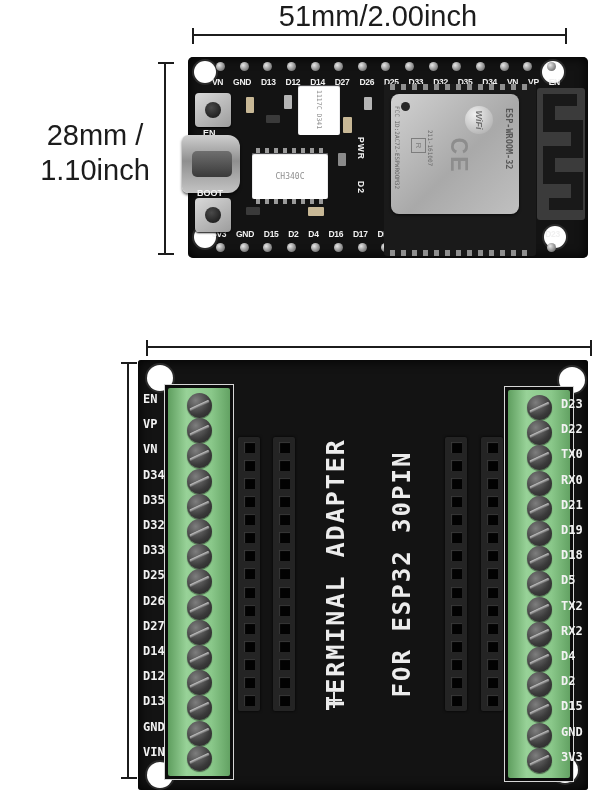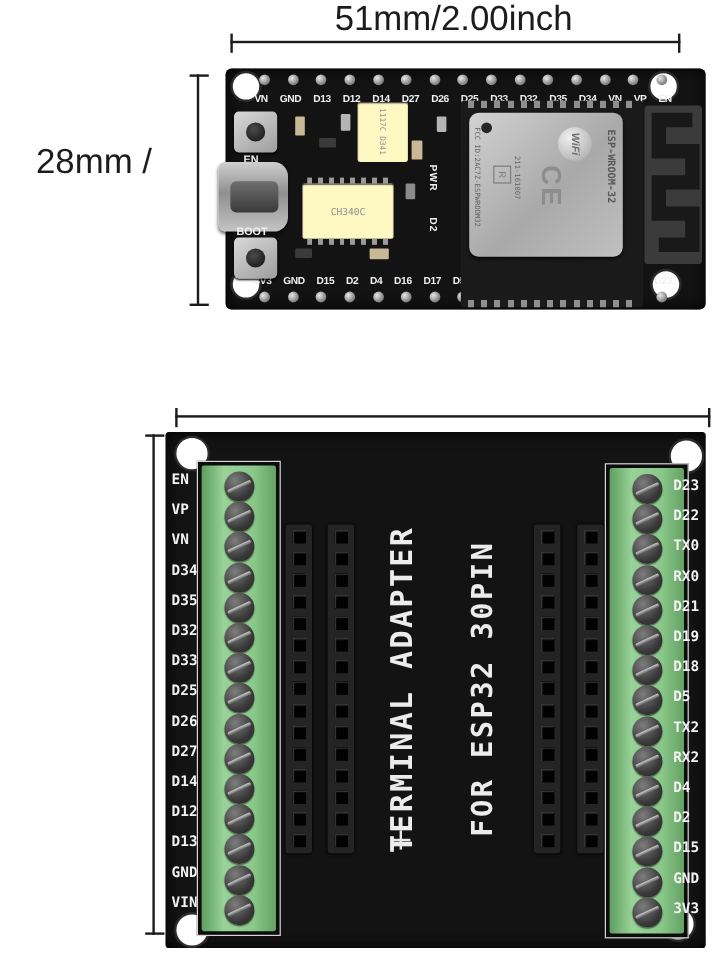--- a/index.html
+++ b/index.html
@@ -32,21 +32,21 @@
             background:radial-gradient(circle at 35% 35%, #e8e8e8, #8a8a8a 60%, #555);}
   .tact{position:absolute;width:36px;height:34px;border-radius:4px;
         background:linear-gradient(145deg,#d9d9d9,#9d9d9d);box-shadow:0 1px 2px #000;}
   .tact::after{content:"";position:absolute;left:50%;top:50%;width:16px;height:16px;margin:-8px 0 0 -8px;
         border-radius:50%;background:radial-gradient(circle at 40% 35%,#4a4a4a,#111);}
   .btn-label{position:absolute;font-size:9px;font-weight:bold;color:#f0f0f0;}
   .usbc{position:absolute;width:58px;height:58px;border-radius:6px 12px 12px 6px;
         background:linear-gradient(180deg,#cfcfcf,#8f8f8f 45%,#c4c4c4);box-shadow:0 2px 3px rgba(0,0,0,.6);}
   .usbc::after{content:"";position:absolute;left:10px;top:16px;right:8px;bottom:16px;border-radius:5px;
         background:linear-gradient(180deg,#6f6f6f,#3a3a3a);}
-  .chip{position:absolute;background:#fef9c3;border-radius:2px;box-shadow:inset 0 1px 1px #3a3a3e;}
+  .chip{position:absolute;background:#ffffff;border-radius:2px;box-shadow:inset 0 1px 1px #3a3a3e;}
   .chip-text{color:#8f8f8f;font-size:6.5px;font-family:"DejaVu Sans Mono",monospace;text-align:center;}
   .chip-pins-h::before,.chip-pins-h::after{content:"";position:absolute;left:4px;right:4px;height:5px;
         background:repeating-linear-gradient(90deg,#9a9a9a 0 4px,transparent 4px 9px);}
   .chip-pins-h::before{top:-5px;}
   .chip-pins-h::after{bottom:-5px;}
   .vled{position:absolute;writing-mode:vertical-rl;font-size:8.5px;font-weight:bold;color:#f0f0f0;letter-spacing:1px;}
   .module{position:absolute;background:#1a1a1a;border-radius:3px;}
   .module::before,.module::after{content:"";position:absolute;left:6px;right:6px;height:6px;
         background:repeating-linear-gradient(90deg,#8f8f8f 0 5px,transparent 5px 11px);}
   .module::before{top:0;}
@@ -86,22 +86,23 @@
   .plus-mark::after{content:"";position:absolute;top:0;bottom:0;left:7px;width:2px;background:#e8e8e8;}
 </style>
 </head>
 <body>
 
 <div class="canvas">
 
   <div class="abs dim-label center" style="left:188px;top:0px;width:380px;">51mm/2.00inch</div>
   <div class="dim-h" style="left:192px;top:34px;width:375px;"></div>
 
-  <div class="abs dim-label" style="left:30px;top:118px;width:130px;line-height:35px;">
+  <div class="abs dim-label" style="left:30px;top:118px;width:130px;line-height:35px;text-align:center;">
     <div>28mm /</div>
+    <div>1.10inch</div>
   </div>
   <div class="dim-v" style="left:164px;top:62px;height:193px;"></div>
 
   <div class="pcb" style="left:188px;top:57px;width:400px;height:201px;">
 
     <div class="mhole" style="left:6px;top:4px;width:22px;height:22px;"></div>
     <div class="mhole" style="left:354px;top:4px;width:22px;height:22px;"></div>
     <div class="mhole" style="left:6px;top:169px;width:22px;height:22px;"></div>
     <div class="mhole" style="left:356px;top:169px;width:22px;height:22px;"></div>
 

